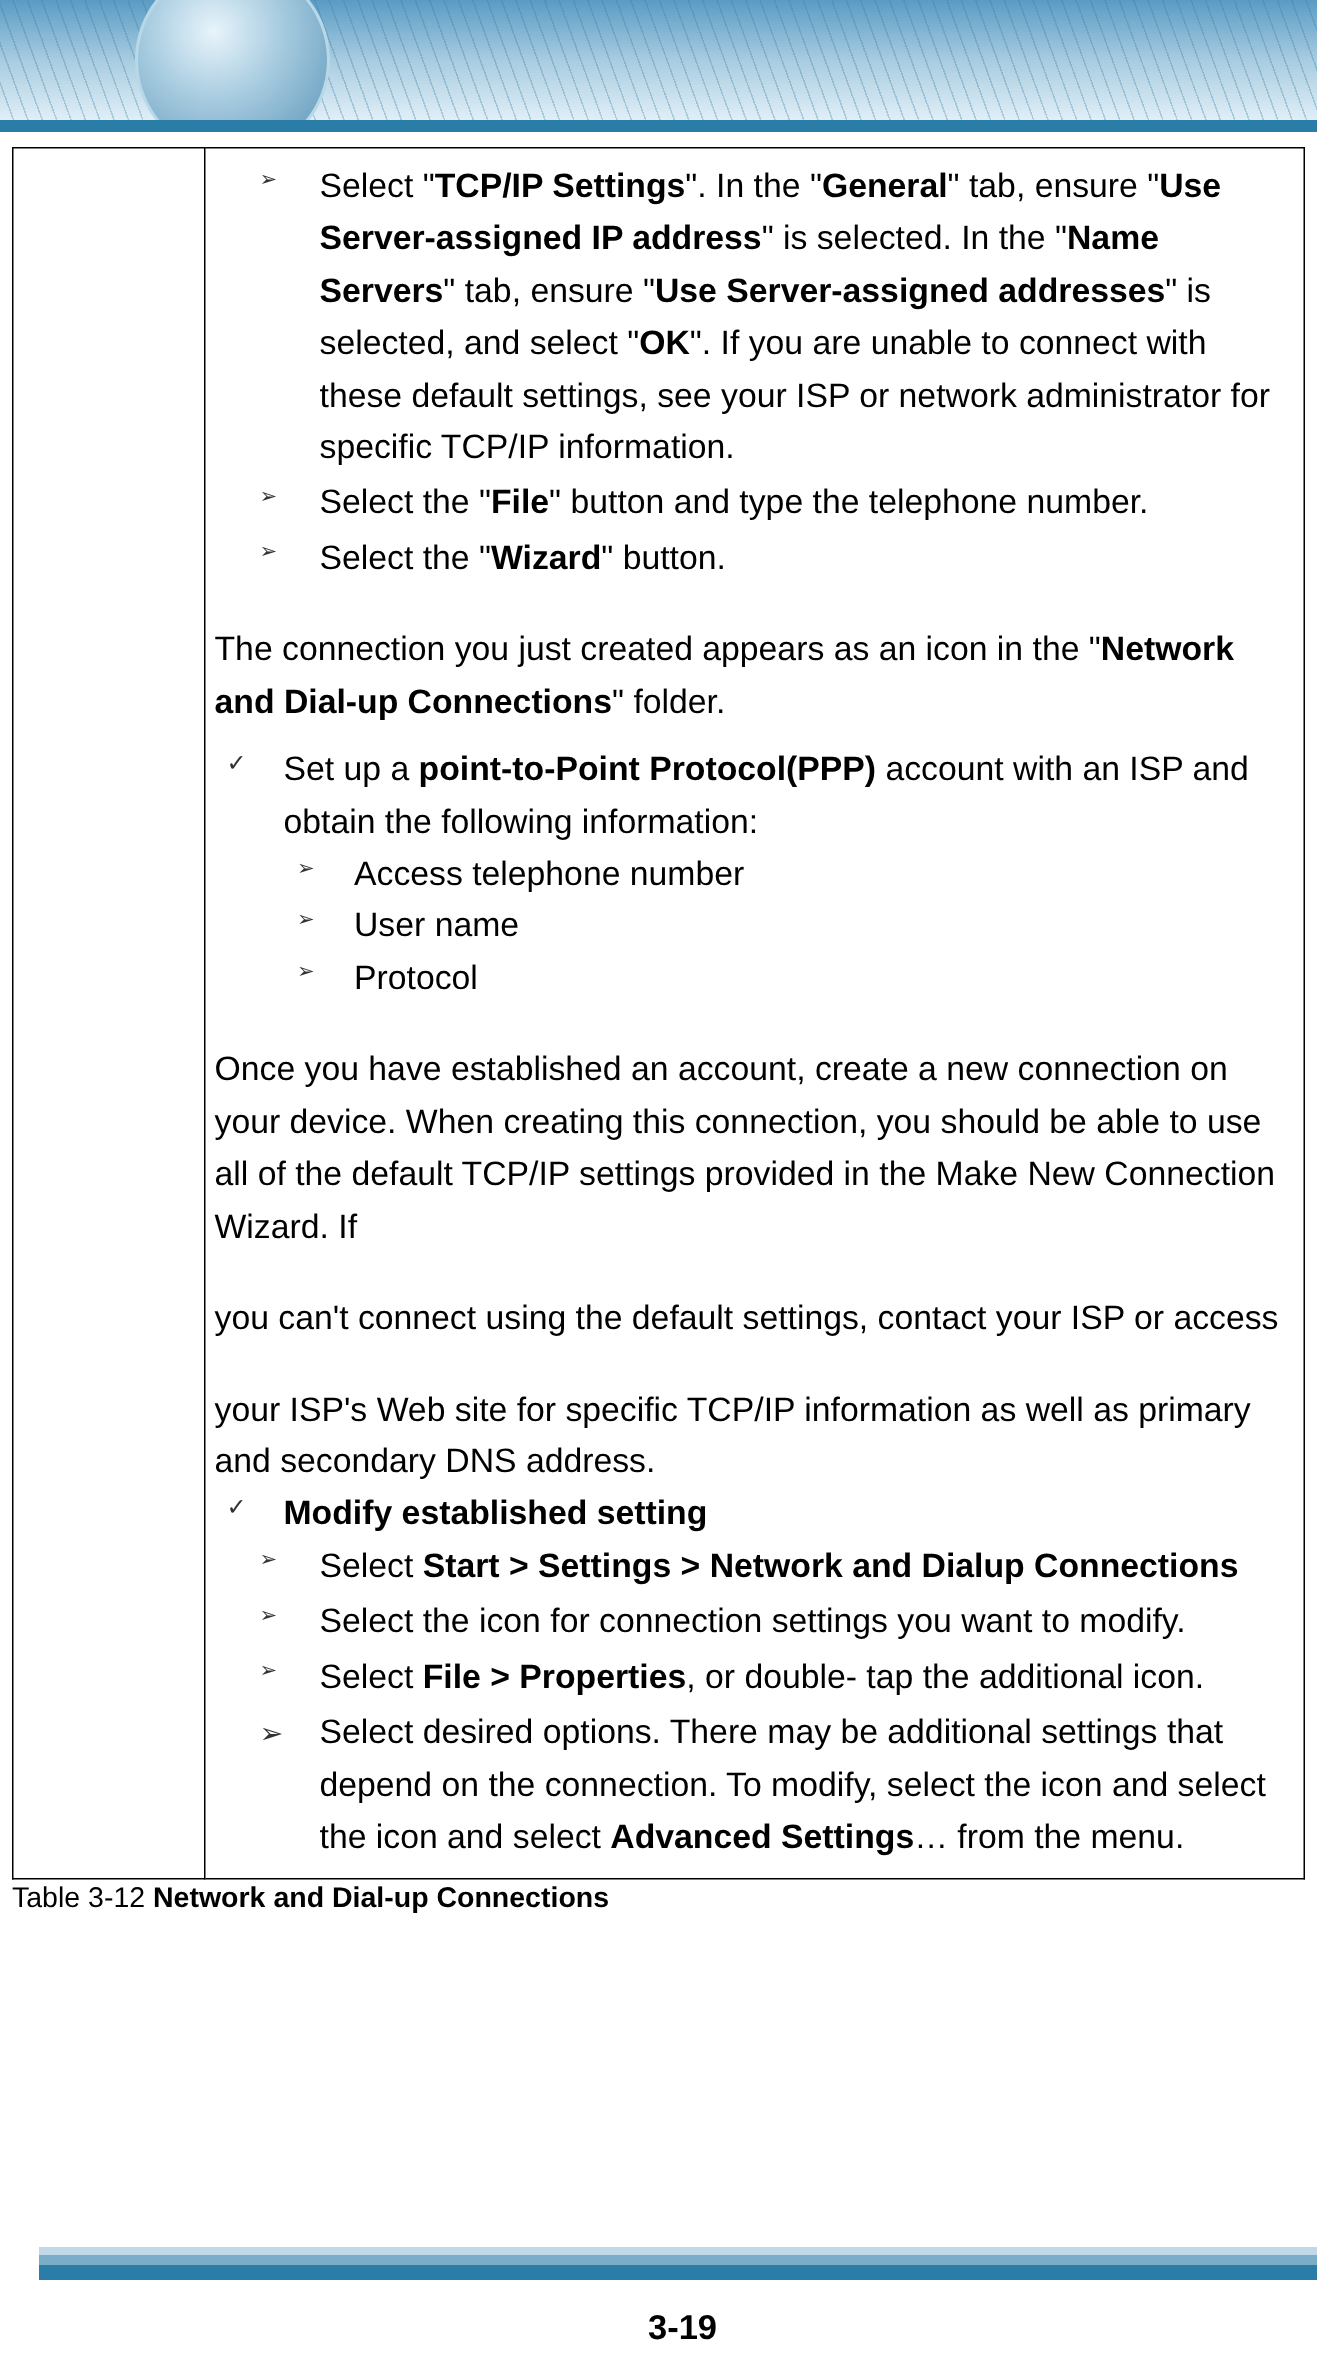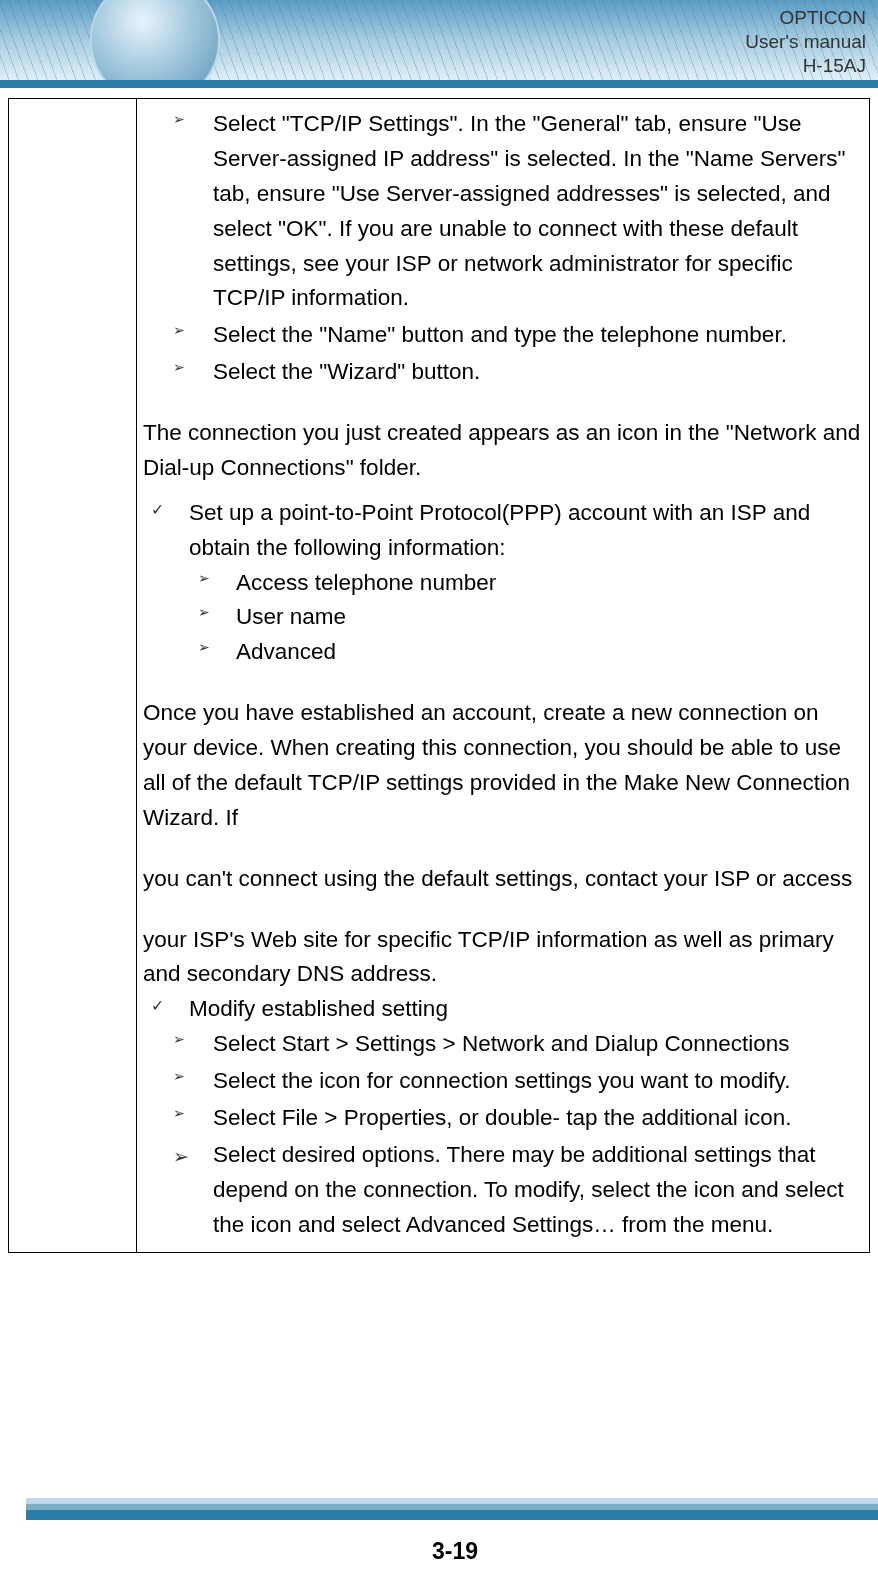--- a/index.html
+++ b/index.html
@@ -128,21 +128,21 @@
       left: 0;
       top: 2px;
       font-size: 16px;
       color: #333;
     }
     .para {
       padding-left: 0;
       margin-top: 26px;
     }
     .bold {
-      font-weight: normal;
+      font-weight: bold;
     }
     .table-caption {
       font-size: 19px;
       padding-top: 2px;
       color: #000;
     }
     .footer-area {
       position: absolute;
       bottom: 0;
       left: 16px;
@@ -166,41 +166,36 @@
     .block-gap {
       height: 10px;
     }
   </style>
 </head>
 <body>
 
 <div class="header-banner">
   <div class="header-lines"></div>
   <div class="header-circle"></div>
-  <div class="header-text">
-    <div>OPTICON</div>
-    <div>User's manual</div>
-    <div>H-15AJ</div>
-  </div>
 </div>
 <div class="thin-bar"></div>
 
 <div class="content-wrapper">
   <table class="main-table">
     <tbody>
         <tr>
       <td class="left-cell"></td>
       <td class="right-cell body-text">
 
         <ul class="arrow-list">
           <li>
             <span>Select "</span><span class="bold">TCP/IP Settings</span><span>". In the "</span><span class="bold">General</span><span>" tab, ensure "</span><span class="bold">Use Server-assigned IP address</span><span>" is selected. In the "</span><span class="bold">Name Servers</span><span>" tab, ensure "</span><span class="bold">Use Server-assigned addresses</span><span>" is selected, and select "</span><span class="bold">OK</span><span>". If you are unable to connect with these default settings, see your ISP or network administrator for specific TCP/IP information.</span>
           </li>
           <li>
-            <span>Select the "</span><span class="bold">Name</span><span>" button and type the telephone number.</span>
+            <span>Select the "</span><span class="bold">File</span><span>" button and type the telephone number.</span>
           </li>
           <li>
             <span>Select the "</span><span class="bold">Wizard</span><span>" button.</span>
           </li>
         </ul>
 
         <div class="para">
           <span>The connection you just created appears as an icon in the "</span><span class="bold">Network and Dial-up Connections</span><span>" folder.</span>
         </div>
 
@@ -208,21 +203,21 @@
 
         <ul class="check-list">
           <li>
             <span>Set up a </span><span class="bold">point-to-Point Protocol(PPP)</span><span> account with an ISP and obtain the following information:</span>
           </li>
         </ul>
 
         <ul class="arrow-list-nested">
           <li><span>Access telephone number</span></li>
           <li><span>User name</span></li>
-          <li><span>Advanced</span></li>
+          <li><span>Protocol</span></li>
         </ul>
 
         <div class="para">
           <span>Once you have established an account, create a new connection on your device. When creating this connection, you should be able to use all of the default TCP/IP settings provided in the Make New Connection Wizard. If</span>
         </div>
         <div class="para">
           <span>you can't connect using the default settings, contact your ISP or access</span>
         </div>
         <div class="para">
           <span>your ISP's Web site for specific TCP/IP information as well as primary and secondary DNS address.</span>
@@ -247,18 +242,21 @@
           <li>
             <span>Select desired options. There may be additional settings that depend on the connection. To modify, select the icon and select the icon and select </span><span class="bold">Advanced Settings</span><span>… from the menu.</span>
           </li>
         </ul>
 
       </td>
     </tr>
   </tbody>
     </table>
 
+  <div class="table-caption">
+    <span>Table 3-12 </span><span class="bold">Network and Dial-up Connections</span>
+  </div>
 </div>
 
 <div class="footer-area">
   <div class="footer-bars"></div>
   <div class="page-number">3-19</div>
 </div>
 
 </body></html>

